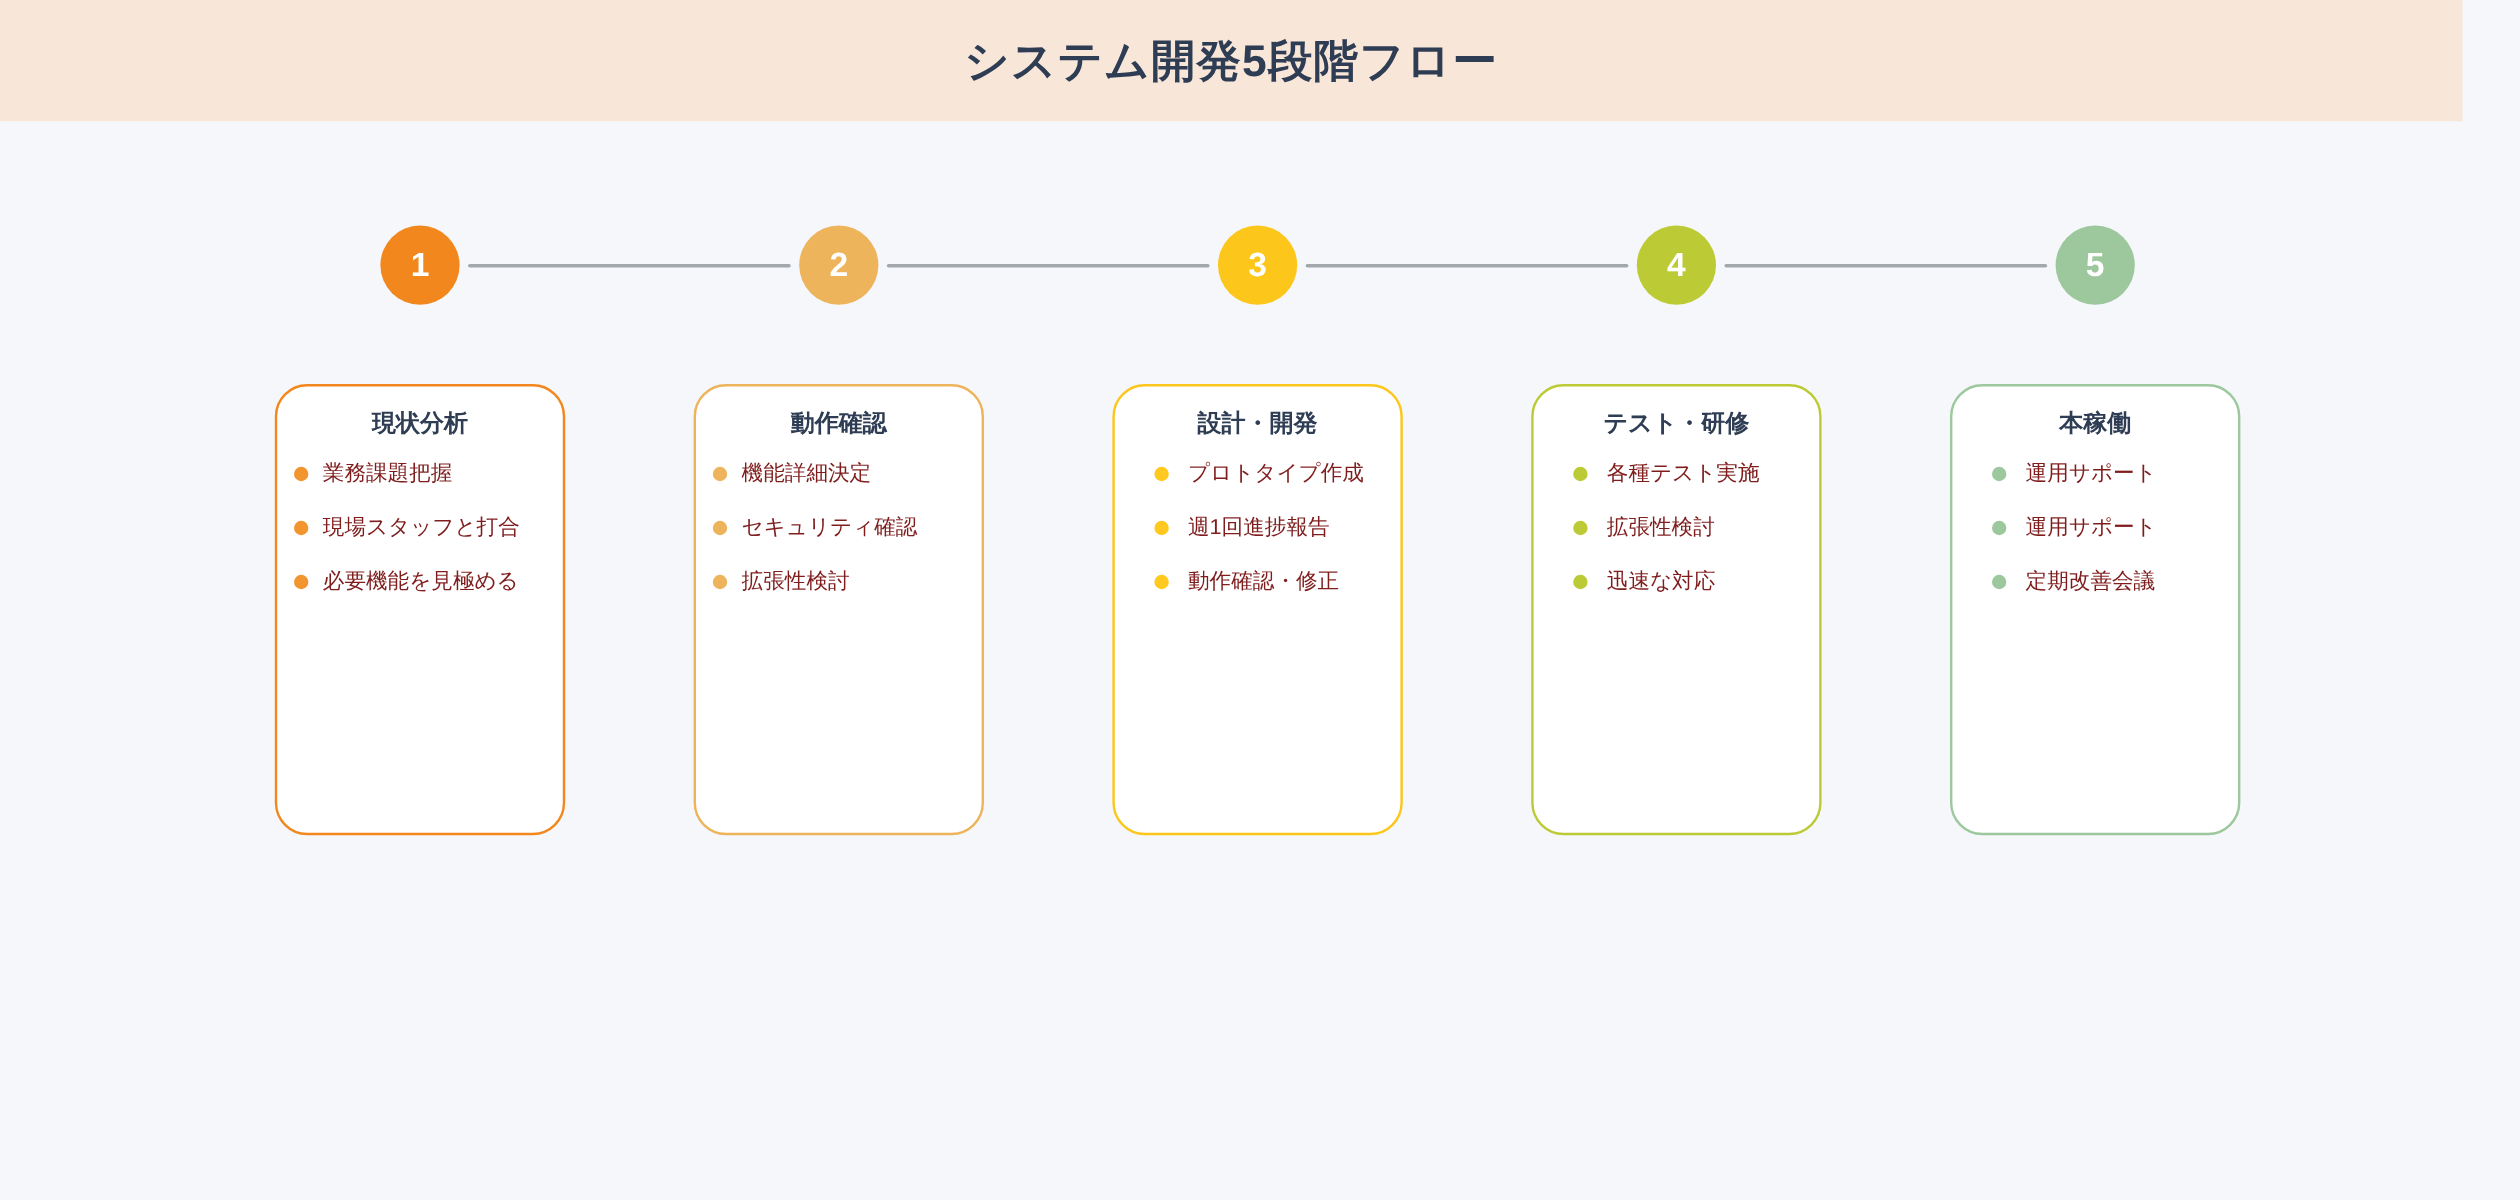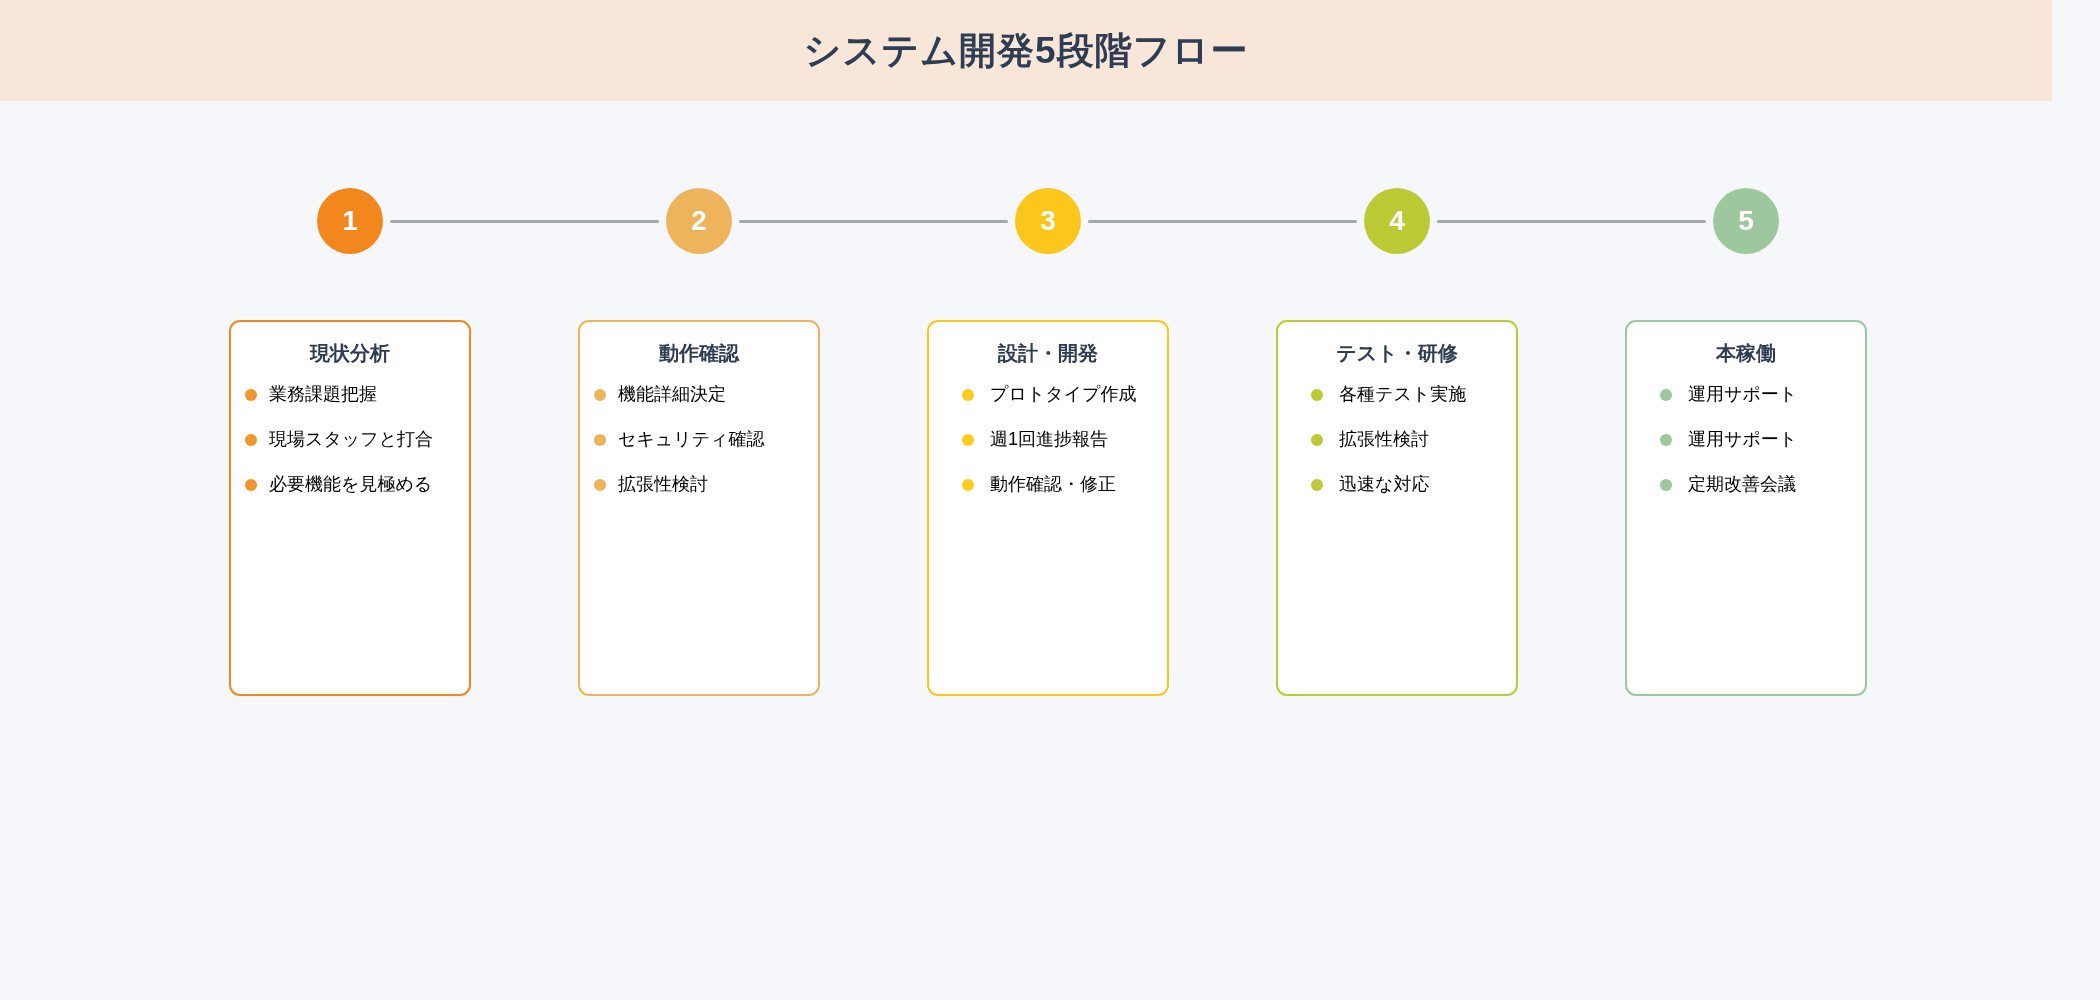--- a/index.html
+++ b/index.html
@@ -94,21 +94,21 @@
 
   
   .card {
     position: absolute;
     top: 219px;
     left: 0;
     width: 242px;
     height: 376px;
     background: #FFFFFF;
     border: 2.5px solid #CCCCCC;
-    border-radius: 11px;
+    border-radius: 27px;
     padding: 19px 0 0 0;
   }
 
   .card-title {
     text-align: center;
     font-size: 20px;
     font-weight: bold;
     color: #2E3D54;
     line-height: 1.2;
     margin-bottom: 18px;
@@ -131,21 +131,21 @@
     width: 12px;
     height: 12px;
     border-radius: 50%;
     margin-top: 6px;
     margin-right: 12px;
     background: #CCCCCC;
   }
 
   .item-label {
     font-size: 18px;
-    color: #000000;
+    color: #7f1d1d;
     line-height: 1.3;
     white-space: nowrap;
   }
 
   
   .stage.wide-gutter .items { padding-left: 33px; }
   .stage.wide-gutter .dot { margin-right: 16px; }
 </style>
 </head>
 <body>

